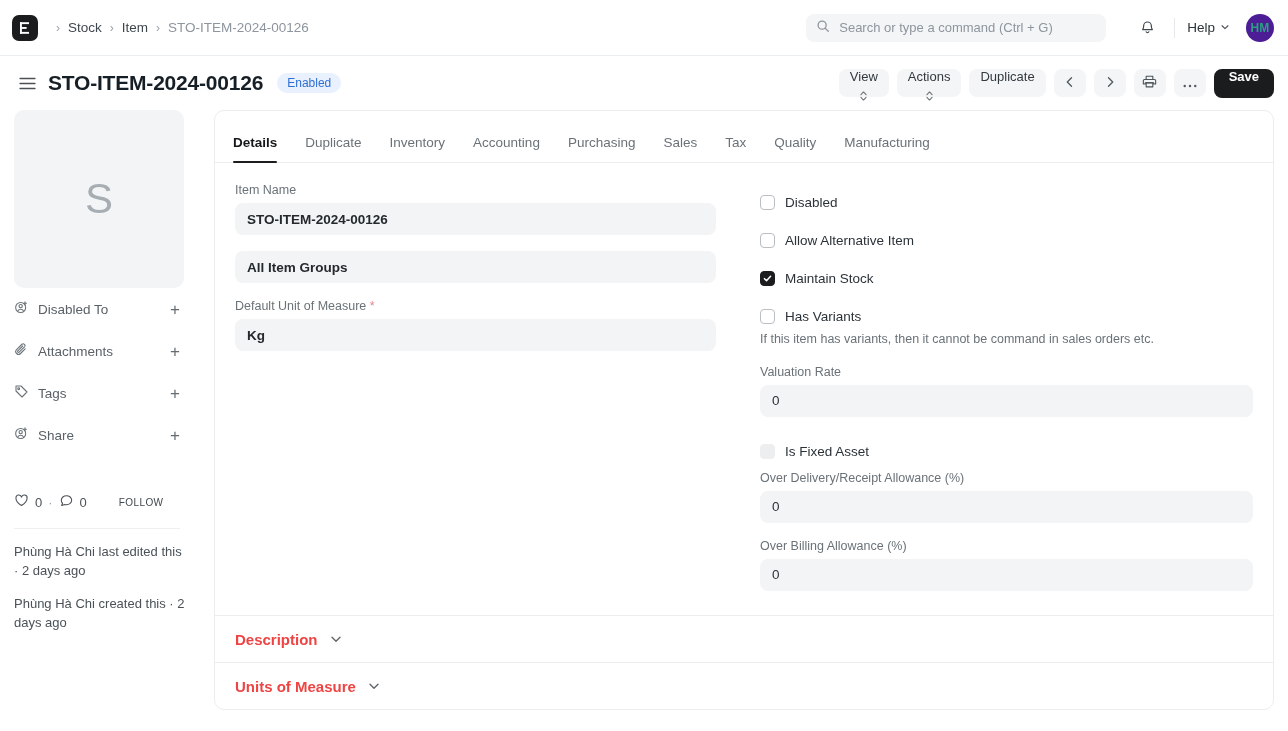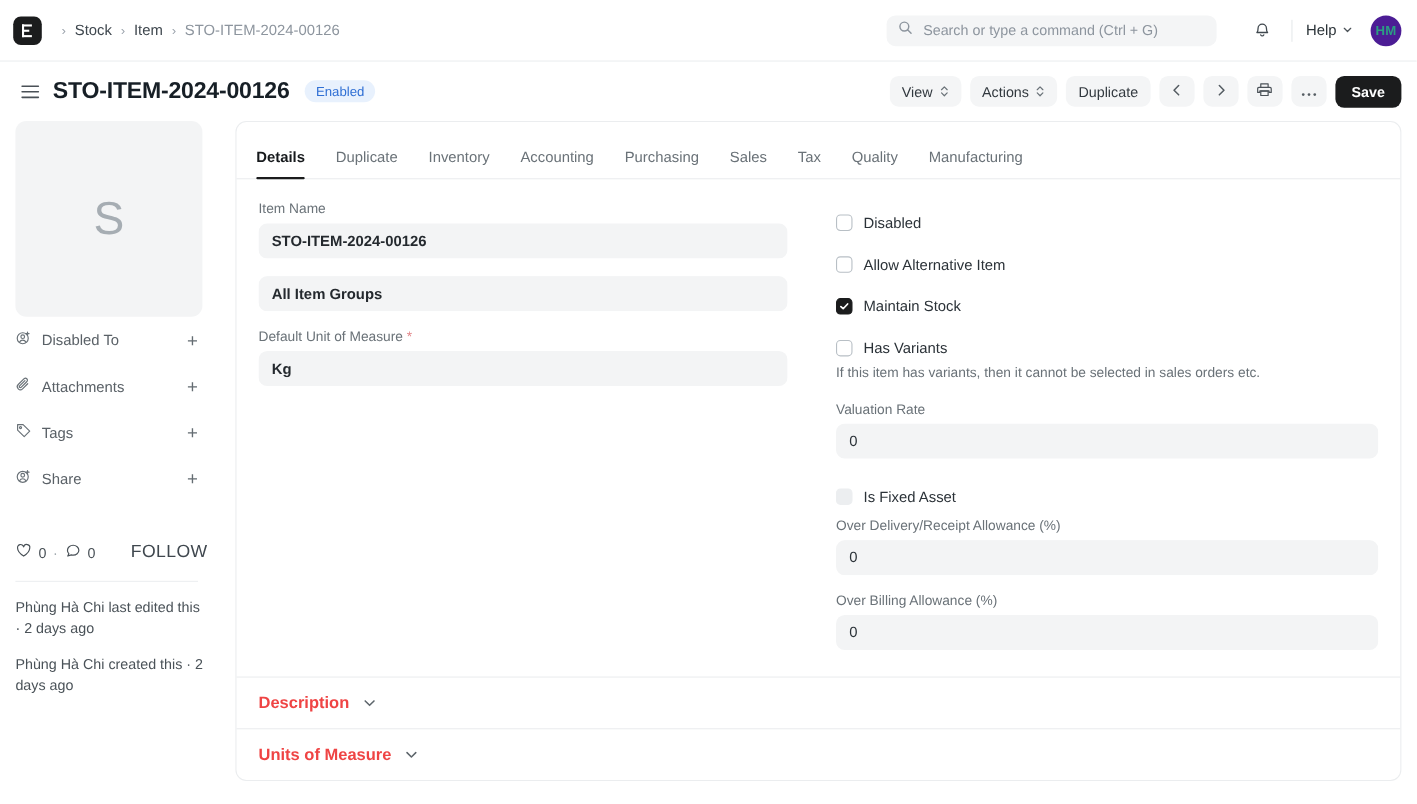--- a/index.html
+++ b/index.html
@@ -92,20 +92,21 @@
   }
   .head-actions { margin-left: auto; display: flex; align-items: center; gap: 8px; }
   .btn {
     height: 28px;
     background: #f4f5f6;
     border: none; border-radius: 8px;
     font-family: inherit; font-size: 13px; color: #32393f;
     padding: 0 11px;
     display: flex; align-items: center; gap: 6px;
     cursor: pointer;
+    flex-direction: column;
   }
   .btn.icon-only { width: 32px; padding: 0; justify-content: center; }
   .btn-primary {
     background: #1b1c1d; color: #fff; font-weight: 600;
     padding: 0 15px; height: 29px;
   }
   .chev-ud { display: inline-flex; flex-direction: column; gap: 1px; color:#6b7379; }
 
   
   .body { display: flex; padding: 0 14px; height: calc(731px - 56px - 54px); }
@@ -126,21 +127,21 @@
     gap: 9px;
   }
   .side-row .lbl { flex: 1; }
   .plus { color: #646c72; font-size: 17px; line-height: 1; padding-right: 18px; }
   .side-stats {
     display: flex; align-items: center; gap: 6px;
     font-size: 13px; color: #4a5258;
     height: 40px; margin-top: 26px;
   }
   .side-stats .dot { color: #9aa2a8; }
-  .follow { margin-left: 26px; font-size: 16px; letter-spacing: .4px; color: #3f474e; }
+  .follow { margin-left: 26px; font-size: 10px; letter-spacing: .4px; color: #3f474e; }
   .side-sep { height: 1px; background: #edeff1; margin: 6px 18px 14px 0; }
   .side-note {
     font-size: 13px; color: #4a5258; line-height: 1.45;
     margin-bottom: 14px; padding-right: 12px;
   }
 
   
   .card {
     flex: 1;
     border: 1px solid #ebedef;
@@ -470,21 +471,21 @@
             </svg>
           </span>
           <span class="cblabel">Maintain Stock</span>
         </div>
 
         <div class="cbrow">
           <span class="cb"></span>
           <span class="cblabel">Has Variants</span>
         </div>
 
-        <div class="helptext">If this item has variants, then it cannot be selected in sales orders etc.</div>
+        <div class="helptext">If this item has variants, then it cannot be command in sales orders etc.</div>
 
         <div class="field">
           <label class="flabel">Valuation Rate</label>
           <input class="finput plain" type="text" value="0" style="">
         </div>
 
         <div class="cbrow">
           <span class="cb disabled"></span>
           <span class="cblabel">Is Fixed Asset</span>
         </div>

